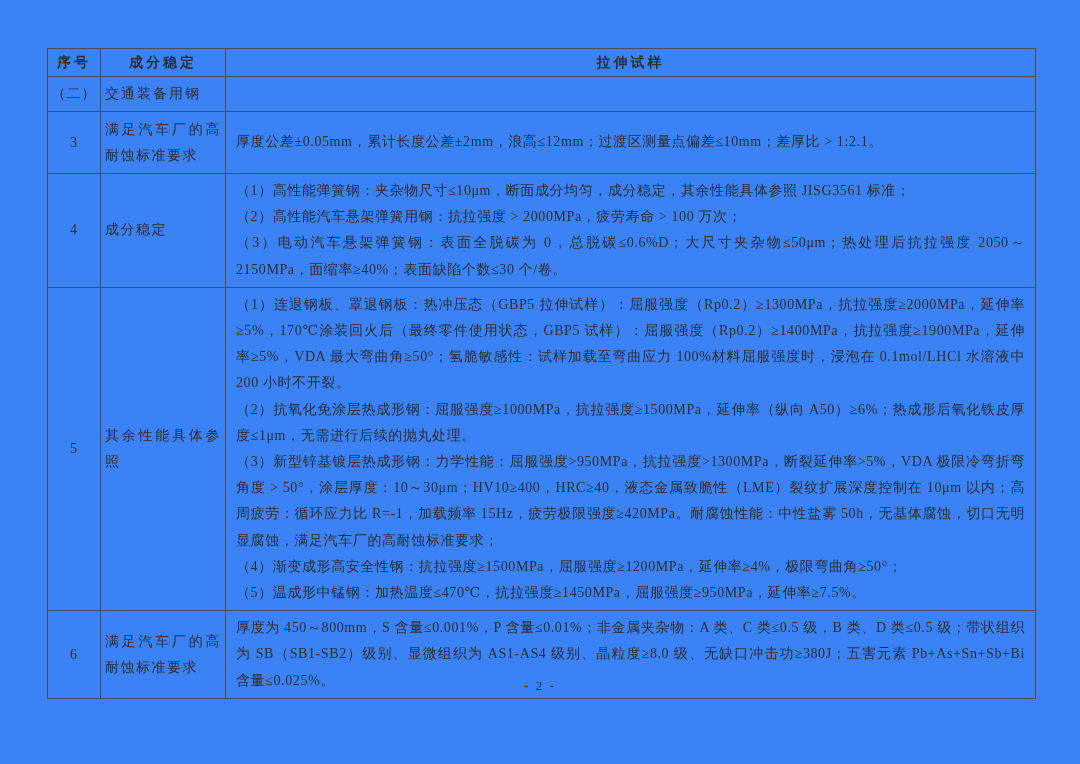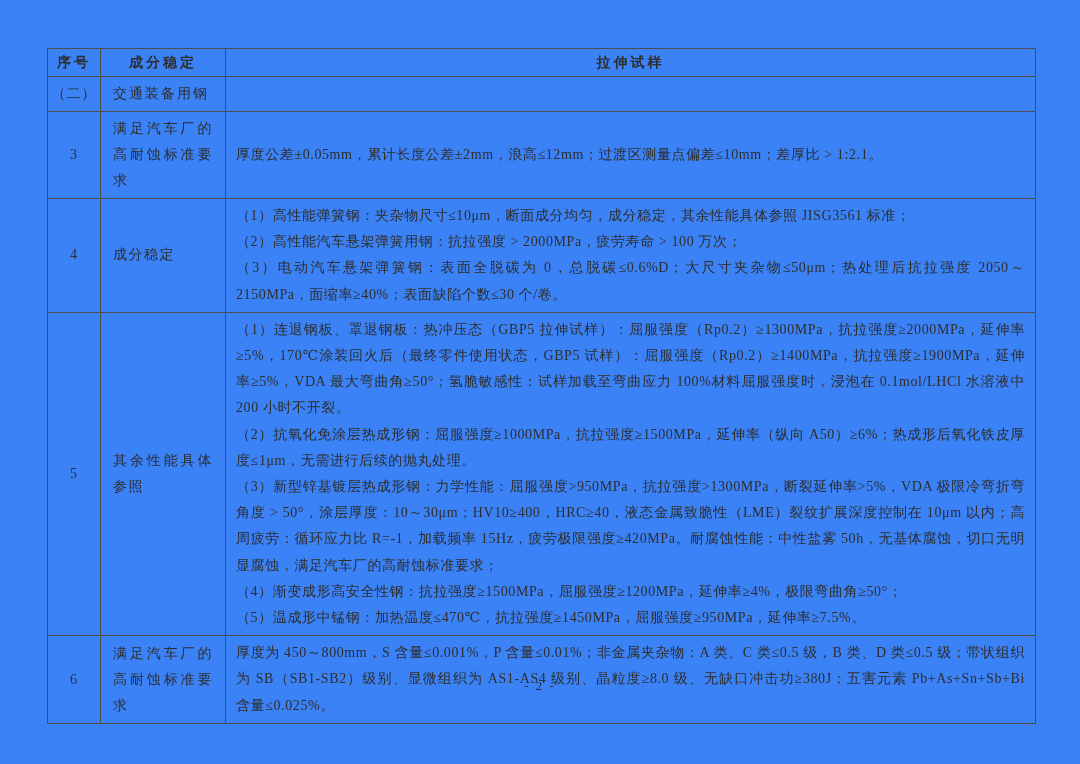--- a/index.html
+++ b/index.html
@@ -38,21 +38,21 @@
     padding: 2px 4px;
   }
   .no-cell {
     text-align: center;
     vertical-align: middle;
     padding: 2px;
     letter-spacing: 1px;
   }
   .name-cell {
     vertical-align: middle;
-    padding: 4px 12px;
+    padding: 4px 4px;
     line-height: 26px;
     letter-spacing: 1.5px;
     text-align: justify;
   }
   .req-cell {
     vertical-align: middle;
     padding: 4px 10px;
     line-height: 26.2px;
     letter-spacing: 0.6px;
     text-align: justify;

